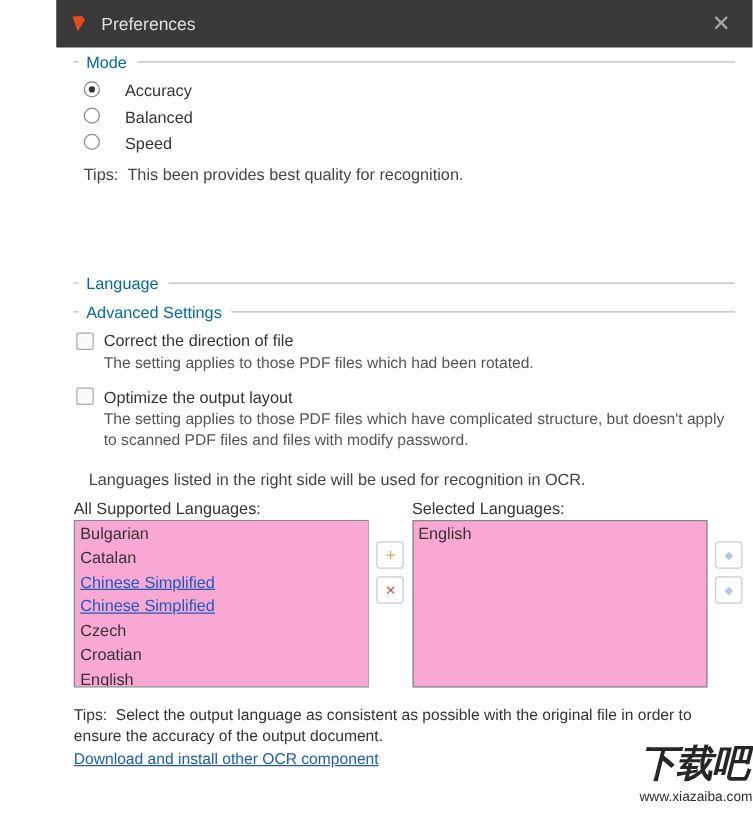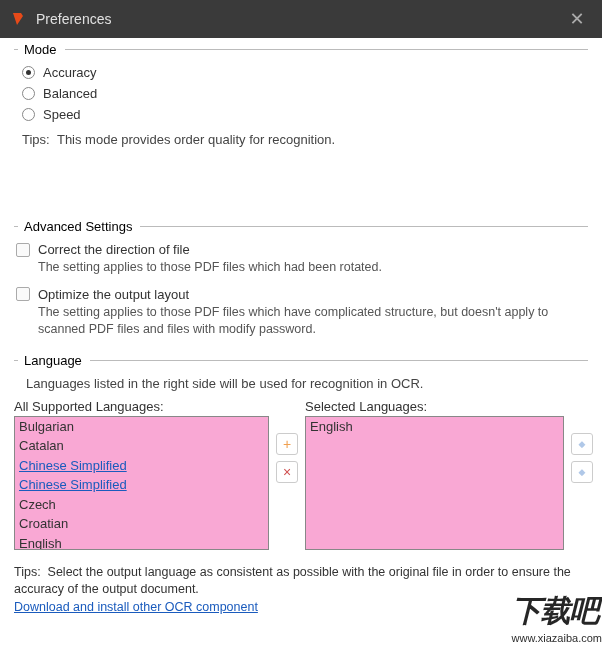--- a/index.html
+++ b/index.html
@@ -10,22 +10,22 @@
   .titlebar .close { width: 30px; text-align: center; color: #aaa; cursor: pointer; font-size: 18px; }
   .content { padding: 4px 2px 0 2px; }
   .tabs { display: flex; justify-content: center; margin: 8px 0 18px 0; }
   .tab { width: 98px; height: 26px; border: 1px solid #bbb; display: flex; align-items: center; justify-content: center; cursor: pointer; background: #fff; font-size: 13px; }
   .tab.active { border: 1px solid #e64a19; color: #e64a19; }
   .tab + .tab { margin-left: -1px; }
   .group { margin: 0 12px 14px 12px; }
   .group-legend { display: flex; align-items: center; margin-bottom: 8px; }
   .group-legend .line-l { width: 4px; height: 1px; background: #bbb; margin-right: 6px; }
   .group-legend .line-r { flex: 1; height: 1px; background: #bbb; margin-left: 8px; }
-  .group-legend .lbl { color: #000000; font-size: 13px; }
-  .radio-row { display: flex; align-items: center; margin: 6px 0 6px 8px; cursor: pointer; }
+  .group-legend .lbl { color: #0369a1; font-size: 13px; }
+  .radio-row { display: flex; align-items: flex-start; margin: 6px 0 6px 8px; cursor: pointer; gap: 12px; }
   .radio-row .radio { width: 13px; height: 13px; border: 1px solid #888; border-radius: 50%; margin-right: 8px; display:flex; align-items:center; justify-content:center; }
   .radio-row .radio.sel::after { content:""; width:5px; height:5px; border-radius:50%; background:#333; display:block; }
   .tips-row { margin: 10px 0 0 8px; color: #444; font-size: 13px; }
   .spacer-lg { height: 58px; }
   .check-row { display: flex; align-items: center; margin: 6px 0 2px 2px; cursor: pointer; }
   .check-row .cb { width: 14px; height: 14px; border: 1px solid #aaa; border-radius: 2px; margin-right: 8px; background:#fafafa; }
   .desc { margin: 2px 0 10px 24px; color: #555; font-size: 12.5px; line-height: 1.4; }
   .lang-intro { margin: 4px 0 8px 24px; color: #444; font-size: 13px; }
   .lang-cols { display: flex; margin: 0 0 0 12px; }
   .lang-col { flex: 1; }
@@ -36,21 +36,21 @@
   .lang-controls { width: 36px; display: flex; flex-direction: column; align-items: center; padding-top: 34px; gap: 6px; }
   .sq-btn { width: 22px; height: 22px; border: 1px solid #ccc; border-radius: 3px; display:flex; align-items:center; justify-content:center; cursor:pointer; font-size:14px; }
   .sq-btn.add { color:#f0a050; }
   .sq-btn.rem { color:#d05050; }
   .sq-btn.up, .sq-btn.dn { color:#b0c8e8; }
   .right-controls { width: 36px; display: flex; flex-direction: column; align-items: center; padding-top: 34px; gap: 6px; }
   .bottom-tips { margin: 14px 12px 4px 12px; font-size: 12.5px; color: #333; line-height: 1.4; }
   .link-dl { color: #1a5bbd; text-decoration: underline; cursor: pointer; }
   .watermark { position:absolute; right:0; bottom:10px; font-size:30px; font-weight:900; color:#000; opacity:0.85; font-style:italic; letter-spacing:-1px; pointer-events:none; }
   .watermark .sm { font-size:11px; display:block; text-align:right; letter-spacing:0; font-weight:400; font-style:normal; }
-  .main { position: relative; width:602px; height:654px; }
+  .main { position: relative; width:602px; height:654px;padding-left:45px; }
 </style>
 </head>
 <body>
 <div class="main">
 
 <div class="titlebar">
   <span class="logo">
     <svg width="16" height="16" viewBox="0 0 16 16">
           <path d="M3 2h8l2 3-6 9L3 2z" fill="#e64a19"></path>
         </svg>
@@ -72,49 +72,49 @@
           <span>Accuracy</span>
         </div>
     <div class="radio-row">
           <span class="radio"></span>
           <span>Balanced</span>
         </div>
     <div class="radio-row">
           <span class="radio"></span>
           <span>Speed</span>
         </div>
-    <div class="tips-row"><span>Tips:</span>&nbsp;&nbsp;<span>This mode provides order quality for recognition.</span></div>
+    <div class="tips-row"><span>Tips:</span>&nbsp;&nbsp;<span>This been provides best quality for recognition.</span></div>
   </div>
 
   <div class="spacer-lg"></div>
+
+  <div class="group" style="margin-bottom:4px;">
+    <div class="group-legend">
+          <span class="line-l"></span>
+          <span class="lbl">Language</span>
+          <span class="line-r"></span>
+        </div>
+  </div>
 
   <div class="group">
     <div class="group-legend">
           <span class="line-l"></span>
           <span class="lbl">Advanced Settings</span>
           <span class="line-r"></span>
         </div>
     <div class="check-row">
           <span class="cb"></span>
           <span>Correct the direction of file</span>
         </div>
     <div class="desc">The setting applies to those PDF files which had been rotated.</div>
     <div class="check-row">
           <span class="cb"></span>
           <span>Optimize the output layout</span>
         </div>
     <div class="desc">The setting applies to those PDF files which have complicated structure, but doesn't apply to scanned PDF files and files with modify password.</div>
-  </div>
-
-  <div class="group" style="margin-bottom:4px;">
-    <div class="group-legend">
-          <span class="line-l"></span>
-          <span class="lbl">Language</span>
-          <span class="line-r"></span>
-        </div>
   </div>
   <div class="lang-intro">Languages listed in the right side will be used for recognition in OCR.</div>
 
   <div class="lang-cols">
     <div class="lang-col" style="flex:1 1 250px; max-width:255px;">
       <div class="col-lbl">All Supported Languages:</div>
       <div class="lang-list" id="all-list">
             <div class="item">Bulgarian</div>
             <div class="item">Catalan</div>
             <div class="item link">Chinese Simplified</div>

